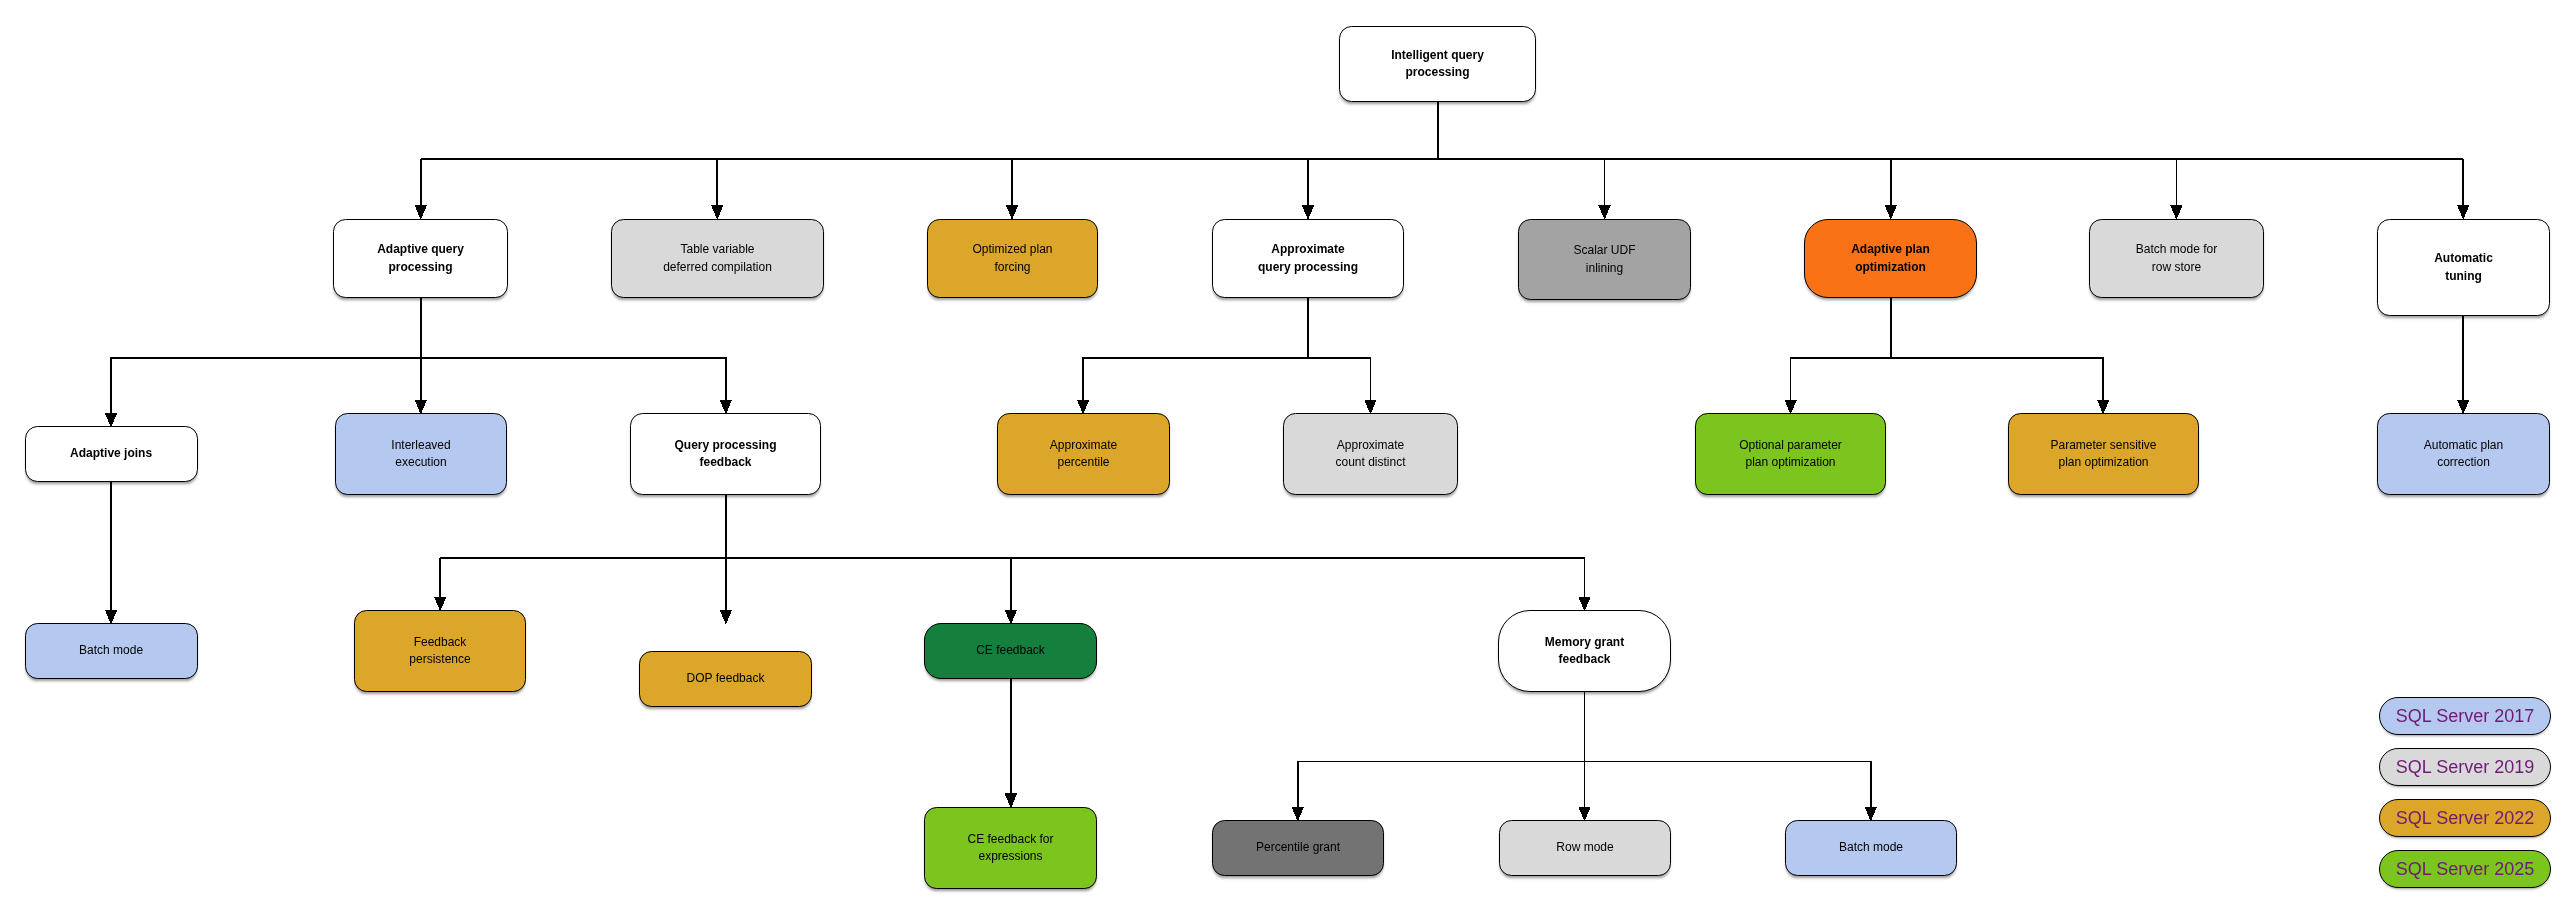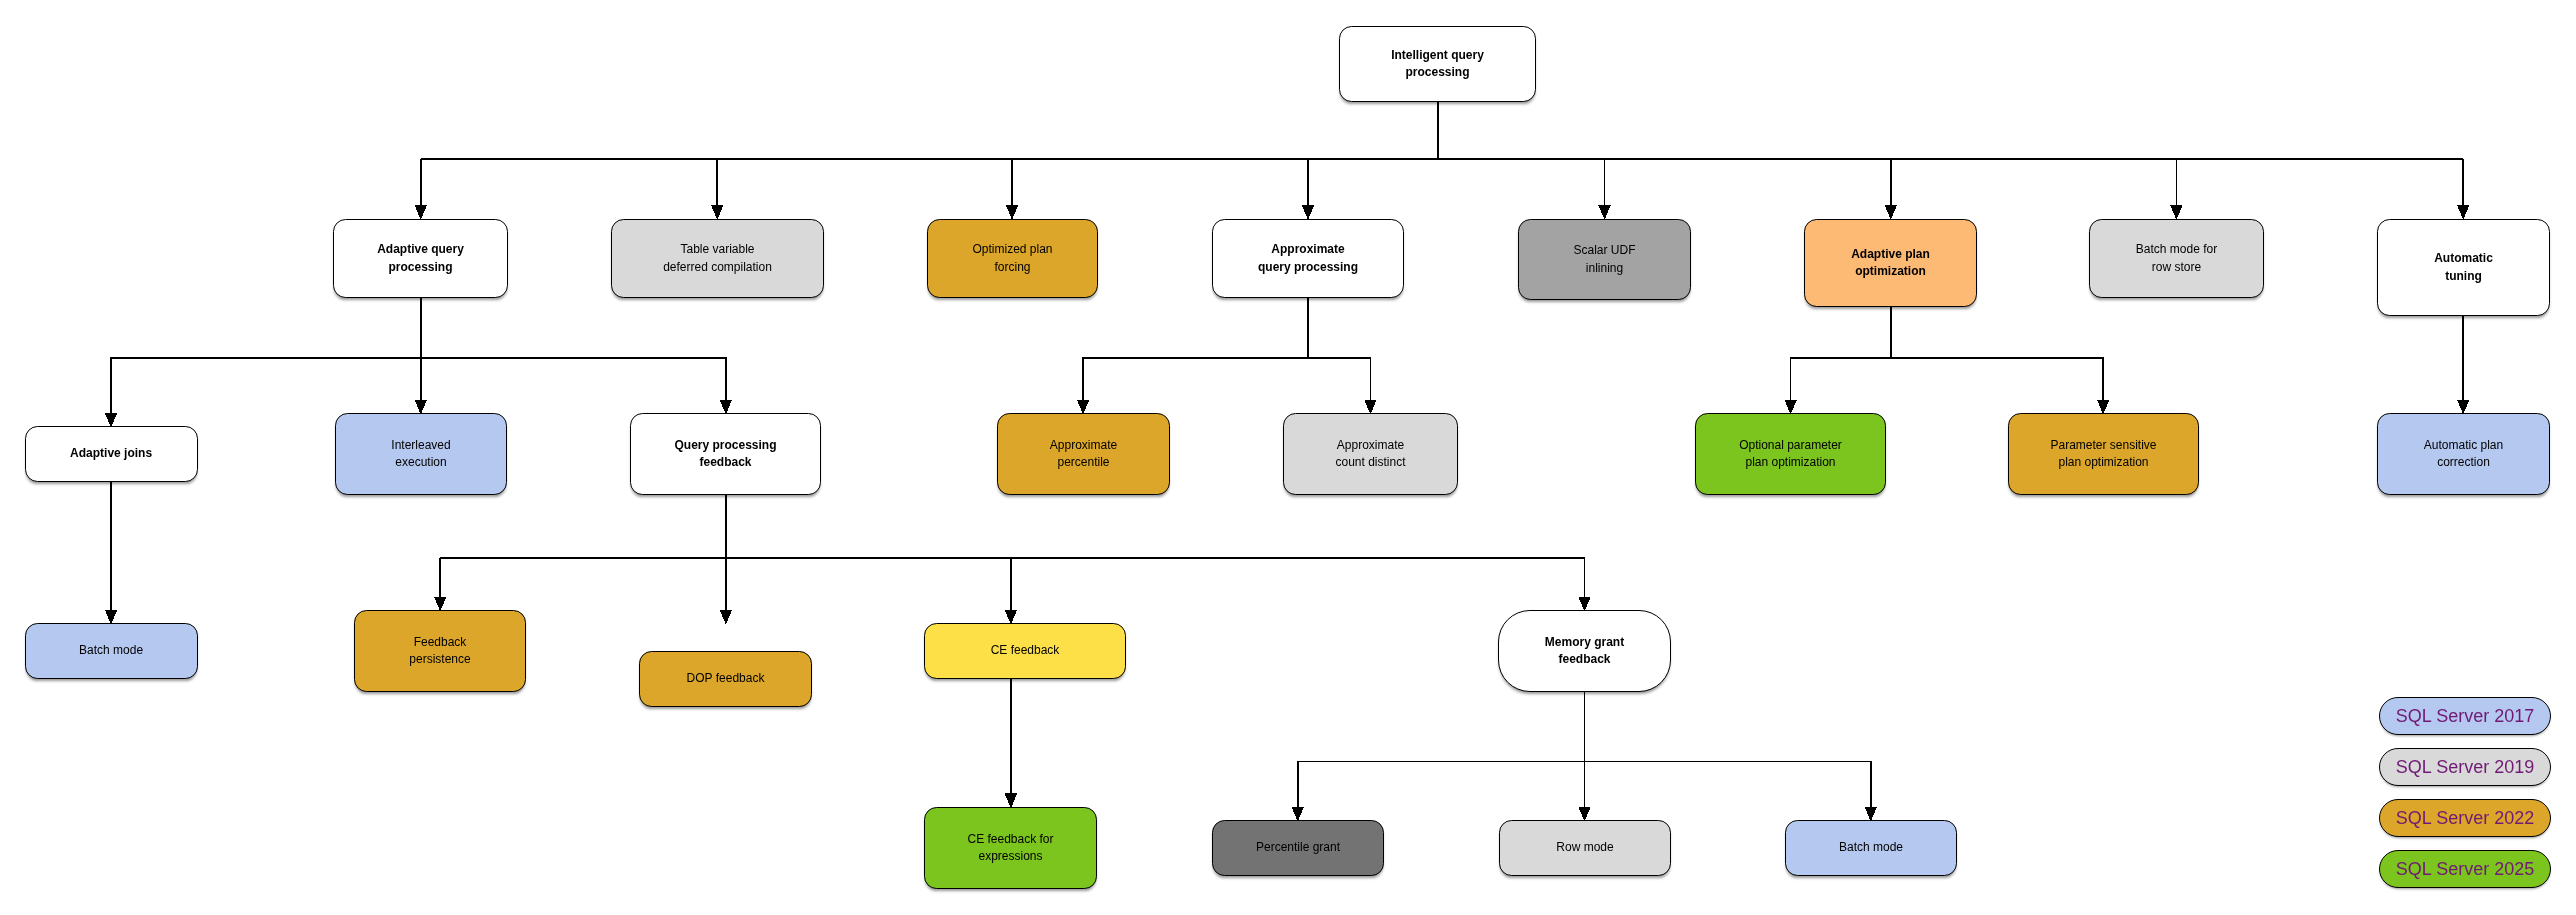--- a/index.html
+++ b/index.html
@@ -127,21 +127,21 @@
       <div class="node bold" style="left: 333px; top: 219px; width: 175px; height: 79px; background: rgb(255, 255, 255); text-align: center;">Adaptive query
 processing</div>
       <div class="node" style="left: 611px; top: 219px; width: 213px; height: 79px; background: rgb(217, 217, 217);">Table variable
 deferred compilation</div>
       <div class="node" style="left: 927px; top: 219px; width: 171px; height: 79px; background: rgb(219, 166, 42);">Optimized plan
 forcing</div>
       <div class="node bold" style="left: 1212px; top: 219px; width: 192px; height: 79px; background: rgb(255, 255, 255);">Approximate
 query processing</div>
       <div class="node" style="left: 1518px; top: 219px; width: 173px; height: 81px; background: #a3a3a3;">Scalar UDF
 inlining</div>
-      <div class="node bold" style="left: 1804px; top: 219px; width: 173px; height: 88px; background: #fdba74;">Adaptive plan
+      <div class="node bold" style="left: 1804px; top: 219px; width: 173px; height: 79px; background: #f97316; border-radius: 24px;">Adaptive plan
 optimization</div>
       <div class="node" style="left: 2089px; top: 219px; width: 175px; height: 79px; background: rgb(217, 217, 217);">Batch mode for
 row store</div>
       <div class="node bold" style="left: 2377px; top: 219px; width: 173px; height: 97px; background: rgb(255, 255, 255); text-align: center;">Automatic
 tuning</div>
       <div class="node bold" style="left: 24.6px; top: 426px; width: 173px; height: 56px; background: rgb(255, 255, 255);">Adaptive joins</div>
       <div class="node" style="left: 335px; top: 413px; width: 172px; height: 82px; background: rgb(180, 200, 240);">Interleaved
 execution</div>
       <div class="node bold" style="left: 630px; top: 413px; width: 191px; height: 82px; background: rgb(255, 255, 255);">Query processing
 feedback</div>
@@ -152,21 +152,21 @@
       <div class="node" style="left: 1695px; top: 413px; width: 191px; height: 82px; background: rgb(124, 196, 30);">Optional parameter
 plan optimization</div>
       <div class="node" style="left: 2008px; top: 413px; width: 191px; height: 82px; background: rgb(219, 166, 42);">Parameter sensitive
 plan optimization</div>
       <div class="node" style="left: 2377px; top: 413px; width: 173px; height: 82px; background: rgb(180, 200, 240);">Automatic plan
 correction</div>
       <div class="node" style="left: 24.6px; top: 623px; width: 173px; height: 56px; background: rgb(180, 200, 240);">Batch mode</div>
       <div class="node" style="left: 354px; top: 610px; width: 172px; height: 82px; background: rgb(219, 166, 42);">Feedback
 persistence</div>
       <div class="node" style="left: 639px; top: 651px; width: 173px; height: 56px; background: rgb(219, 166, 42);">DOP feedback</div>
-      <div class="node" style="left: 924px; top: 623px; width: 202px; height: 56px; background: #fde047;">CE feedback</div>
+      <div class="node" style="left: 924px; top: 623px; width: 173px; height: 56px; background: #15803d; border-radius: 17px;">CE feedback</div>
       <div class="node bold" style="left: 1498px; top: 610px; width: 173px; height: 82px; background: rgb(255, 255, 255); border-radius: 32px;">Memory grant
 feedback</div>
       <div class="node" style="left: 924px; top: 807px; width: 173px; height: 82px; background: rgb(124, 196, 30);">CE feedback for
 expressions</div>
       <div class="node" style="left: 1212px; top: 820px; width: 172px; height: 56px; background: #737373; text-align: right;">Percentile grant</div>
       <div class="node" style="left: 1499px; top: 820px; width: 172px; height: 56px; background: rgb(217, 217, 217);">Row mode</div>
       <div class="node" style="left: 1785px; top: 820px; width: 172px; height: 56px; background: rgb(180, 200, 240);">Batch mode</div>
     </div>
   <div>
       <div class="legend-pill" style="left: 2379px; top: 697px; width: 172px; height: 38px; background: rgb(180, 200, 240);">SQL Server 2017</div>

